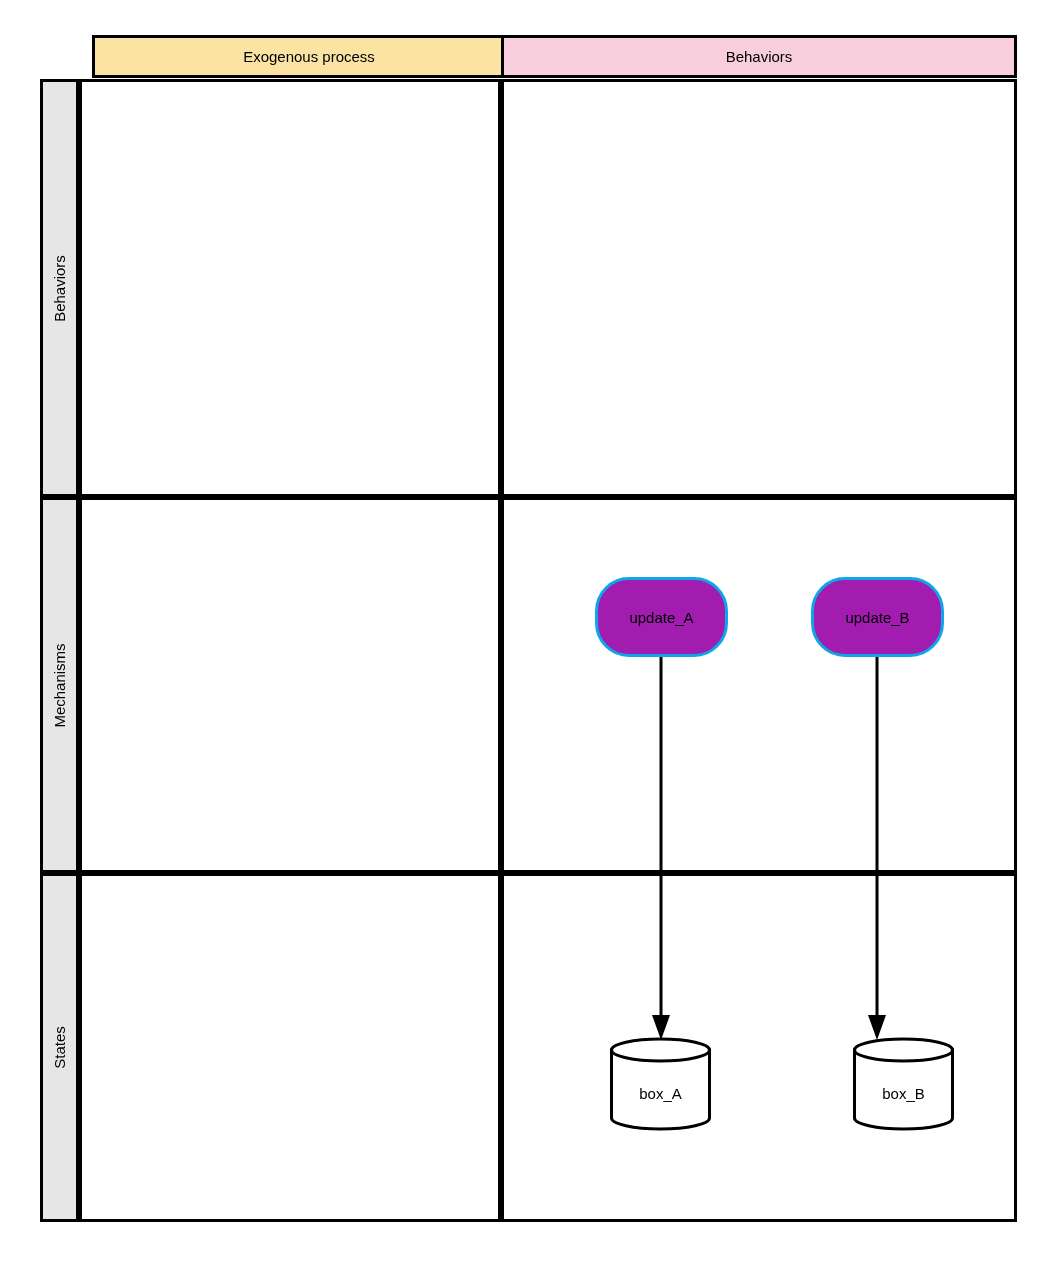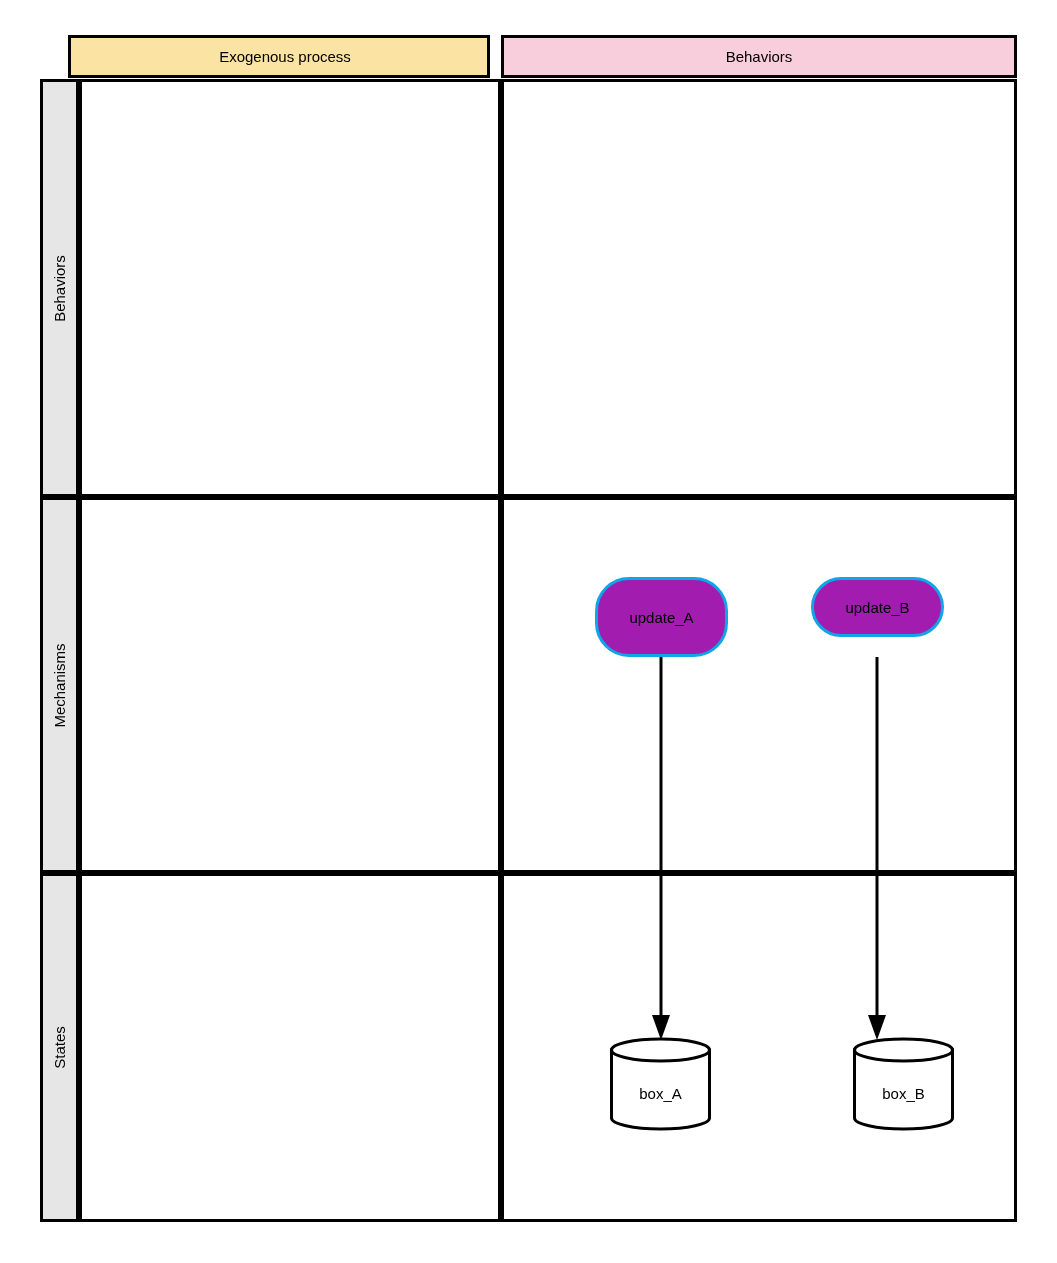--- a/index.html
+++ b/index.html
@@ -97,21 +97,21 @@
     height: 1263px;
     pointer-events: none;
     overflow: visible;
   }
 </style>
 </head>
 <body>
 
 <div id="canvas">
 
-  <div class="col-header exogenous" style="left:68px; top:35px; width:422px; height:43px;padding-left:12px;">Exogenous process</div>
+  <div class="col-header exogenous" style="left:92px; top:35px; width:422px; height:43px;padding-left:12px;">Exogenous process</div>
 
   <div class="col-header internal" style="left:501px; top:35px; width:516px; height:43px;">Behaviors</div>
 
   <div class="lane-label" style="left:40px; top:79px; width:39px; height:418px;">
     <span>Behaviors</span>
   </div>
 
   <div class="lane-label" style="left:40px; top:497px; width:39px; height:376px;">
     <span>Mechanisms</span>
   </div>
@@ -137,21 +137,21 @@
     </g>
 
     <g>
       <line x1="877" y1="657" x2="877" y2="1022" stroke="#000000" stroke-width="3"></line>
       <polygon points="877,1040 868,1015 886,1015" fill="#000000"></polygon>
     </g>
   </svg>
 
   <div class="node-mech" style="left:595px; top:577px; width:133px; height:80px;">update_A</div>
 
-  <div class="node-mech" style="left:811px; top:577px; width:133px; height:60px;">update_B</div>
+  <div class="node-mech" style="left:811px; top:577px; width:133px; height:80px;">update_B</div>
 
   <div class="node-store" style="left:610px; top:1038px; width:101px; height:76px;">
     <svg width="101" height="92" viewBox="0 0 101 92">
       <path d="M 1.5 12 L 1.5 80 A 49 11 0 0 0 99.5 80 L 99.5 12 Z" fill="#ffffff" stroke="#000000" stroke-width="3"></path>
       <ellipse cx="50.5" cy="12" rx="49" ry="11" fill="#ffffff" stroke="#000000" stroke-width="3"></ellipse>
     </svg>
     <div class="store-label" style="top:47px;">box_A</div>
   </div>
 
   <div class="node-store" style="left:825px; top:1038px; width:101px; height:92px;margin-left:28px;">

